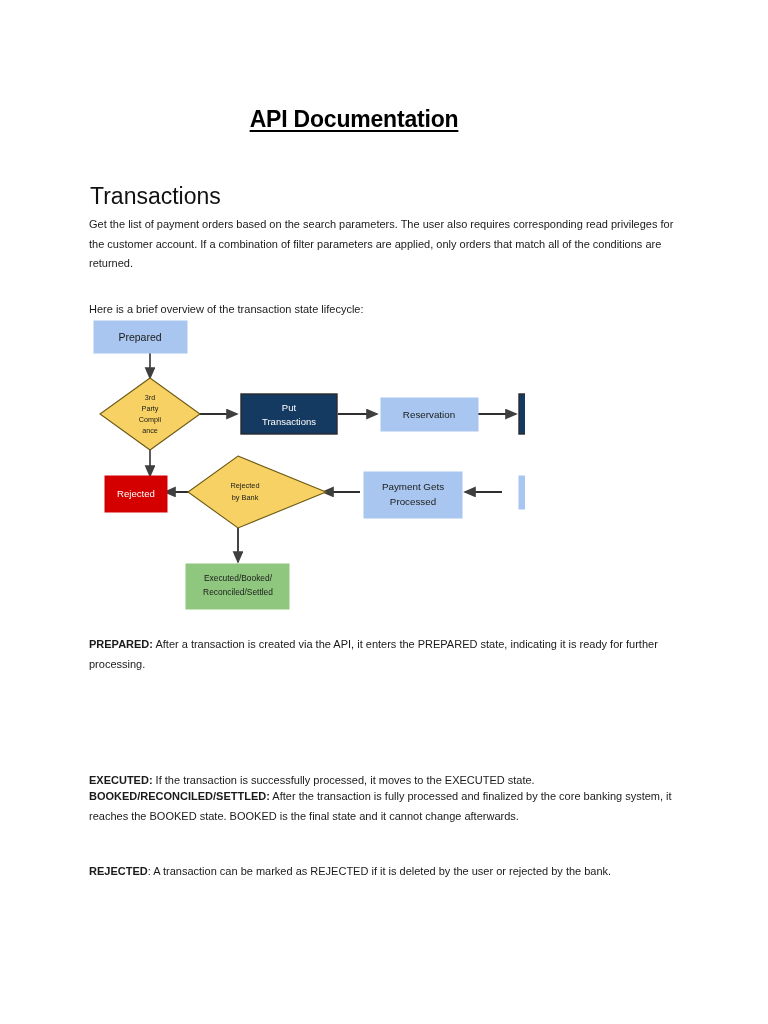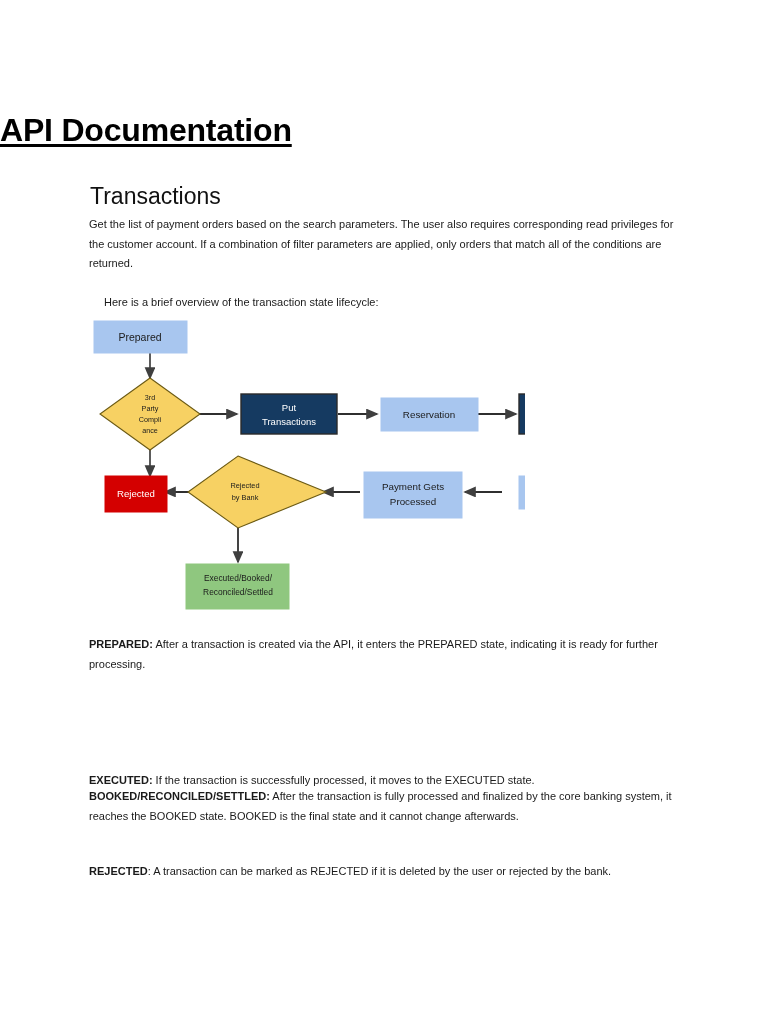--- a/index.html
+++ b/index.html
@@ -22,21 +22,22 @@
     height: 1024px;
     background: #ffffff;
     box-sizing: border-box;
   }
 
   .doc-title {
     position: absolute;
     left: 0;
     top: 92px;
     width: 708px;
-    font-size: 32px;
+    text-align: center;
+    font-size: 23px;
     font-weight: bold;
     letter-spacing: -0.2px;
     line-height: 1.1;
   }
   .doc-title span.ul {
     text-decoration: underline;
     text-underline-offset: 3px;
   }
 
   .section-heading {
@@ -51,21 +52,21 @@
 
   .body-para {
     position: absolute;
     font-size: 11px;
     line-height: 19.5px;
     color: #1a1a1a;
     text-align: left;
   }
 
   .p-intro { left: 89px; top: 204px; width: 590px; }
-  .p-overview { left: 89px; top: 282px; width: 590px; margin-left: 15px; }
+  .p-overview { left: 89px; top: 289px; width: 590px; }
 
   .p-prepared   { left: 89px; top: 624px; width: 594px; }
   .p-inprogress { left: 89px; top: 681px; width: 594px; }
   .p-executed   { left: 89px; top: 760px; width: 594px; }
   .p-booked     { left: 89px; top: 776px; width: 594px; }
   .p-rejected   { left: 89px; top: 851px; width: 594px; }
 
   .body-para b { font-weight: bold; }
 
   

